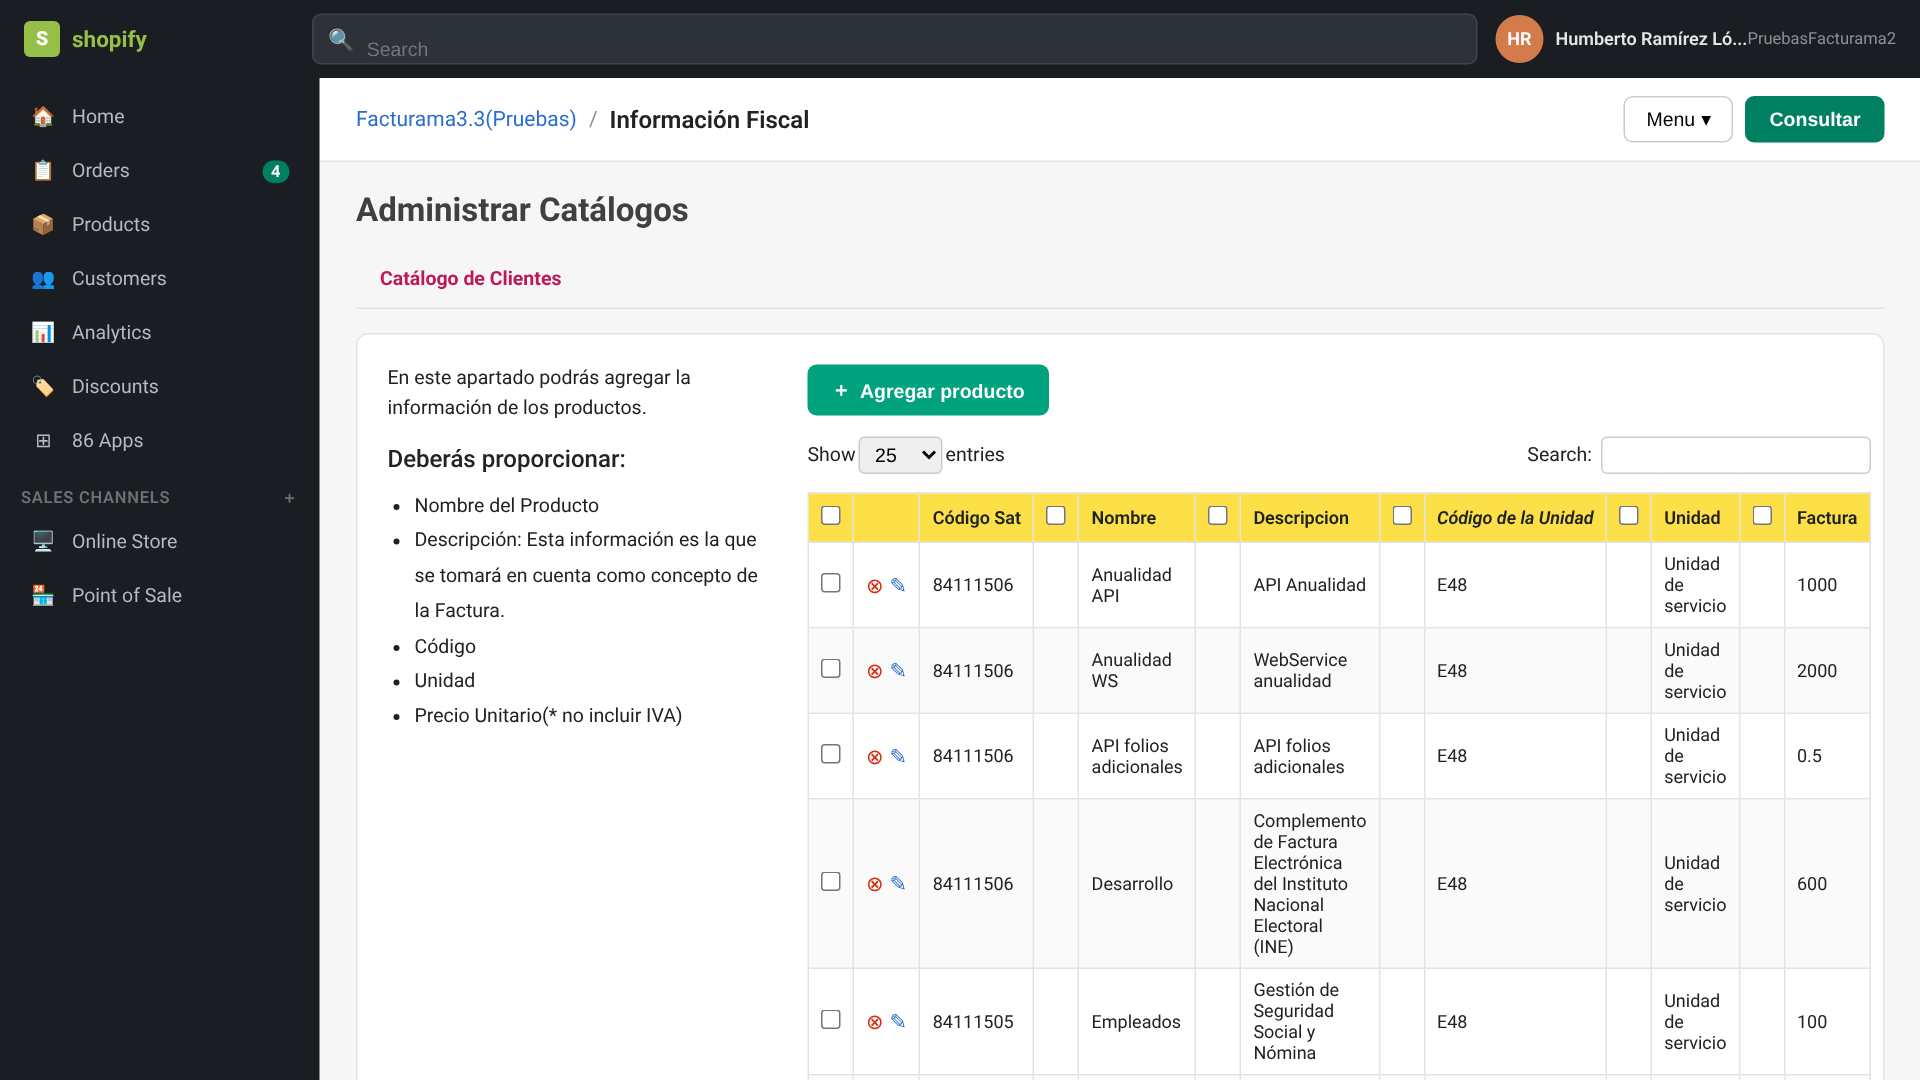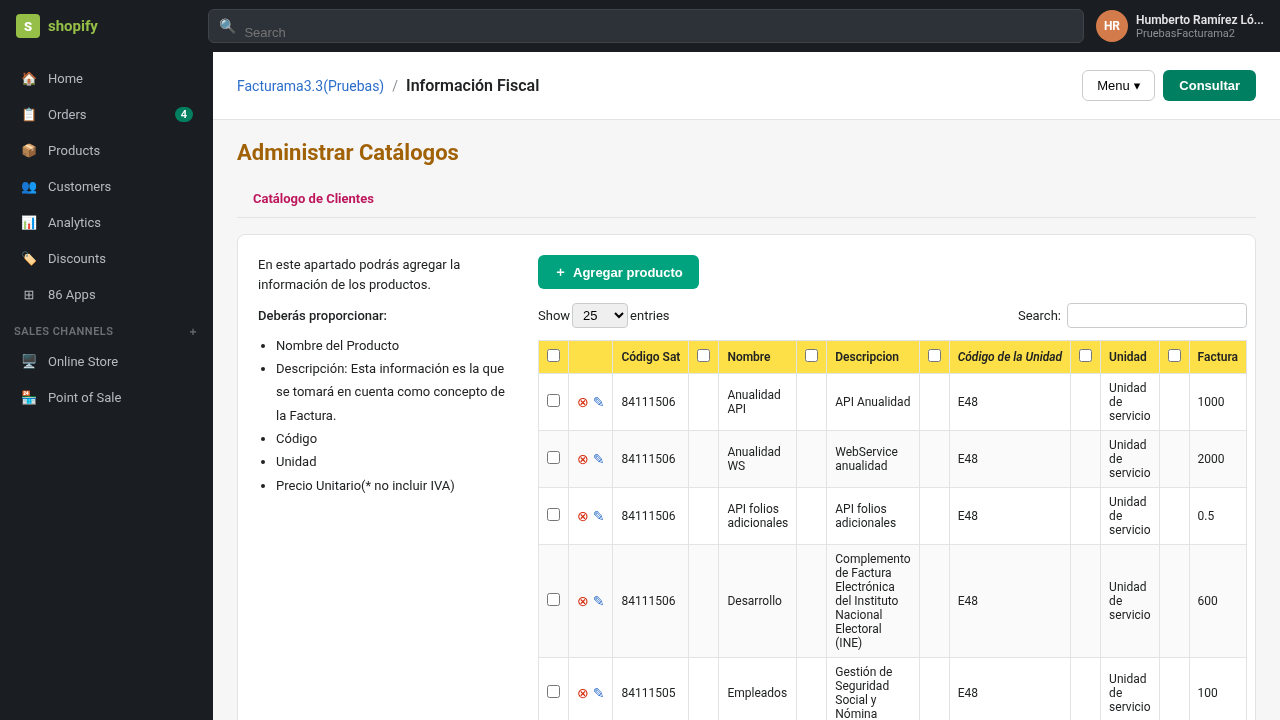--- a/index.html
+++ b/index.html
@@ -7,62 +7,62 @@
 
     
     .topnav { background: #1a1d21; height: 52px; display: flex; align-items: center; padding: 0 16px; gap: 12px; flex-shrink: 0; }
     .shopify-logo { display: flex; align-items: center; gap: 8px; color: #96bf48; font-weight: 700; font-size: 15px; min-width: 180px; }
     .shopify-logo .logo-icon { width: 24px; height: 24px; background: #96bf48; border-radius: 4px; display: flex; align-items: center; justify-content: center; color: white; font-weight: 900; font-size: 13px; }
     .search-bar { flex: 1; background: #2d3238; border: 1px solid #404448; border-radius: 6px; height: 34px; display: flex; align-items: center; padding: 0 10px; gap: 8px; }
     .search-bar input { background: transparent; border: none; outline: none; color: #d946ef; font-size: 13px; flex: 1; margin-top: 12px; }
     .search-bar .search-icon-sym { color: #6d7175; font-size: 14px; }
     .user-area { display: flex; align-items: center; gap: 8px; color: white; cursor: pointer; }
     .avatar { width: 32px; height: 32px; background: #d47b4b; border-radius: 50%; display: flex; align-items: center; justify-content: center; font-weight: 700; font-size: 12px; color: white; }
-    .user-info { display: flex; flex-direction: column; }
+    .user-info { display: flex; }
     .user-name { font-size: 12px; color: #e3e5e7; font-weight: 600; }
     .user-sub { font-size: 11px; color: #8c9196; }
 
     
     .layout { display: flex; flex: 1; overflow: hidden; }
 
     
     .sidebar { width: 213px; background: #1a1d21; display: flex; flex-direction: column; overflow-y: auto; padding: 8px 0; flex-shrink: 0; }
     .nav-item { display: flex; align-items: center; gap: 10px; padding: 8px 14px; color: #b5bac0; cursor: pointer; border-radius: 6px; margin: 1px 6px; font-size: 13px; text-decoration: none; }
     .nav-icon { width: 18px; height: 18px; display: flex; align-items: center; justify-content: center; flex-shrink: 0; }
     .badge { background: #008060; color: white; border-radius: 10px; padding: 1px 6px; font-size: 11px; font-weight: 600; margin-left: auto; }
     .section-label { color: #6d7175; font-size: 11px; font-weight: 600; padding: 12px 14px 4px; text-transform: uppercase; letter-spacing: 0.5px; display: flex; align-items: center; justify-content: space-between; }
     .section-label .add-icon { cursor: pointer; color: #6d7175; }
 
     
     .main { flex: 1; overflow-y: auto; background: #f6f6f7; }
 
     
-    .breadcrumb-bar { background: white; border-bottom: 1px solid #e1e3e5; padding: 0 24px; height: 68px; display: flex; align-items: center; justify-content: space-between; }
+    .breadcrumb-bar { background: white; border-bottom: 1px solid #e1e3e5; padding: 0 24px; height: 56px; display: flex; align-items: center; justify-content: space-between; }
     .breadcrumb { display: flex; align-items: center; gap: 8px; font-size: 14px; }
     .breadcrumb .crumb-link { color: #2c6ecb; cursor: pointer; }
     .breadcrumb .sep { color: #8c9196; }
     .breadcrumb .crumb-current { font-weight: 600; color: #202223; font-size: 16px; }
     .breadcrumb-actions { display: flex; gap: 8px; }
     .btn-menu { border: 1px solid #c9cccf; background: white; border-radius: 6px; padding: 7px 14px; cursor: pointer; font-size: 13px; display: flex; align-items: flex-end; gap: 4px; }
     .btn-consultar { background: #008060; color: white; border: none; border-radius: 6px; padding: 7px 16px; cursor: pointer; font-size: 13px; font-weight: 600; }
 
     
     .page-content { padding: 20px 24px; }
-    .page-title { font-size: 22px; font-weight: 700; color: #a16207; margin-bottom: 16px; }
+    .page-title { font-size: 22px; font-weight: 700; color: #404040; margin-bottom: 16px; }
 
     
     .tabs { display: flex; border-bottom: 1px solid #e1e3e5; margin-bottom: 16px; }
     .tab { padding: 10px 16px; cursor: pointer; font-size: 13px; color: #be185d; border-bottom: 2px solid transparent; margin-bottom: -1px; font-weight: bold; }
     .tab.active { color: #2c6ecb; border-bottom: 2px solid #2c6ecb; font-weight: 500; }
 
     
     .content-wrapper { display: flex; gap: 20px; background: white; border-radius: 8px; padding: 20px; border: 1px solid #e1e3e5; }
     .info-panel { width: 260px; flex-shrink: 0; }
     .info-panel p { font-size: 13px; color: #202223; line-height: 1.5; margin-bottom: 12px; }
-    .info-panel .requires-label { font-size: 13px; color: #202223; font-weight: 500; margin-bottom: 8px; }
+    .info-panel .requires-label { font-size: 16px; color: #202223; font-weight: 500; margin-bottom: 8px; }
     .info-panel ul { list-style: disc; padding-left: 18px; font-size: 13px; color: #202223; line-height: 1.8; }
     .table-panel { flex: 1; }
 
     
     .table-controls { display: flex; align-items: center; justify-content: space-between; margin-bottom: 12px; }
     .show-entries { display: flex; align-items: center; gap: 2px; font-size: 13px; color: #202223; }
     .show-entries select { border: 1px solid #c9cccf; border-radius: 4px; padding: 3px 6px; font-size: 13px; }
     .search-field { display: flex; align-items: center; gap: 6px; font-size: 13px; }
     .search-field input { border: 1px solid #c9cccf; border-radius: 4px; padding: 4px 8px; font-size: 13px; width: 180px; outline: none; }
 

